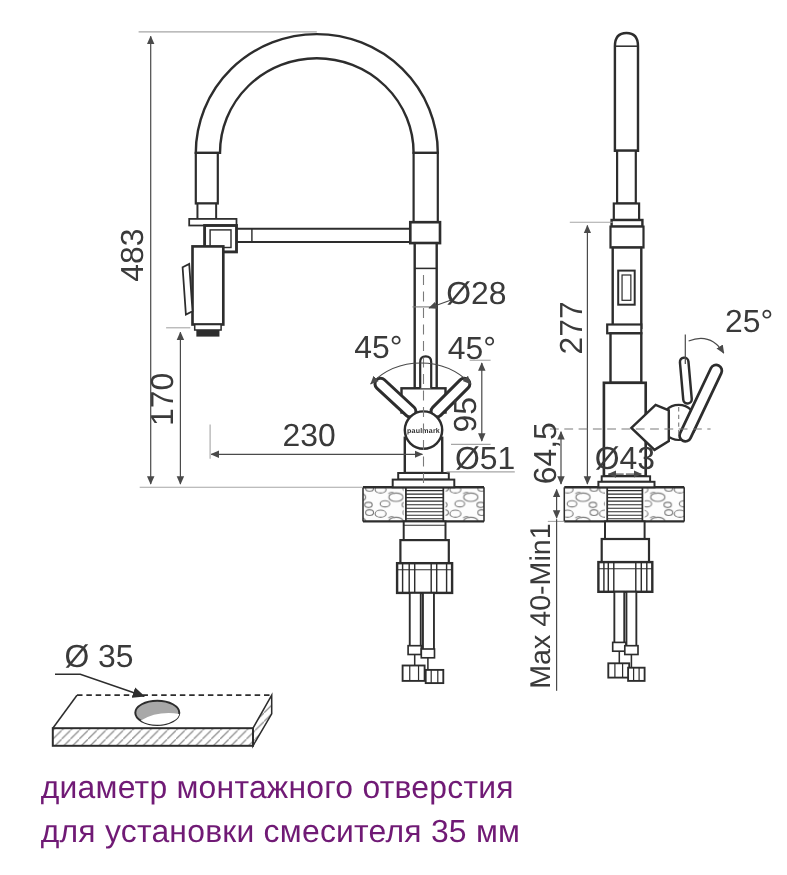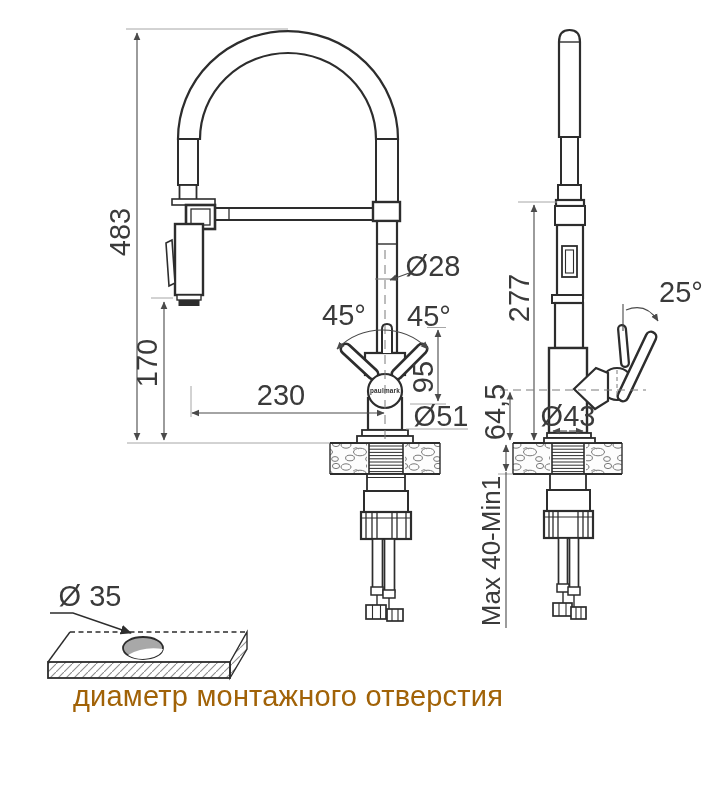--- a/index.html
+++ b/index.html
@@ -7,22 +7,22 @@
          font-family:"Liberation Sans","DejaVu Sans",sans-serif;}
   svg text{font-family:"Liberation Sans","DejaVu Sans",sans-serif;}
   .dim{font-size:29px;fill:#3a3a3a;}
   .dim-sm{font-size:26px;fill:#3a3a3a;}
   .logo{font-size:6.4px;font-weight:700;fill:#2d2d2d;letter-spacing:.2px;}
   .ln{stroke:#2d2d2d;fill:none;}
   .fw{fill:#ffffff;stroke:#2d2d2d;}
   .dimln{stroke:#4a4a4a;stroke-width:1.1;fill:none;}
   .extln{stroke:#a6a6a6;stroke-width:1;fill:none;}
   .cl{stroke:#7a7a7a;stroke-width:1;fill:none;}
-  .caption{position:absolute;left:37px;top:676px;font-size:29px;line-height:40px;
-           color:#a16207;letter-spacing:.2px;margin-left:36px;}
+  .caption{position:absolute;left:37px;top:696px;font-size:29px;line-height:40px;
+           color:#701a75;letter-spacing:.2px;}
 </style>
 </head>
 <body>
 
 <div class="stage">
 <svg width="715" height="795" viewBox="0 0 715 795">
   <defs>
     <marker id="arr" viewBox="0 0 10 10" refX="9.2" refY="5" markerWidth="7" markerHeight="7" orient="auto-start-reverse">
       <path d="M0,0.6 L10,5 L0,9.4 z" fill="#4a4a4a"></path>
     </marker>
@@ -246,14 +246,15 @@
     <rect x="48" y="662" width="182" height="16" fill="url(#hatch)" stroke="#2d2d2d" stroke-width="1.8"></rect>
     <ellipse cx="143" cy="648" rx="20" ry="11" fill="#a8a8a8" stroke="#2d2d2d" stroke-width="1.8"></ellipse>
     <path d="M128,655 Q143,646 163,649 A20,11 0 0 1 128,655 Z" fill="#ffffff"></path>
     <polyline points="50,613 73,613 131,633" class="ln" stroke-width="1.4" marker-end="url(#arrB)"></polyline>
     <text class="dim" x="90" y="606" text-anchor="middle">Ø 35</text>
   </g>
 </svg>
 
 <div class="caption">
   <div>диаметр монтажного отверстия</div>
+  <div>для установки смесителя 35 мм</div>
 </div>
 </div>
 
 </body></html>

